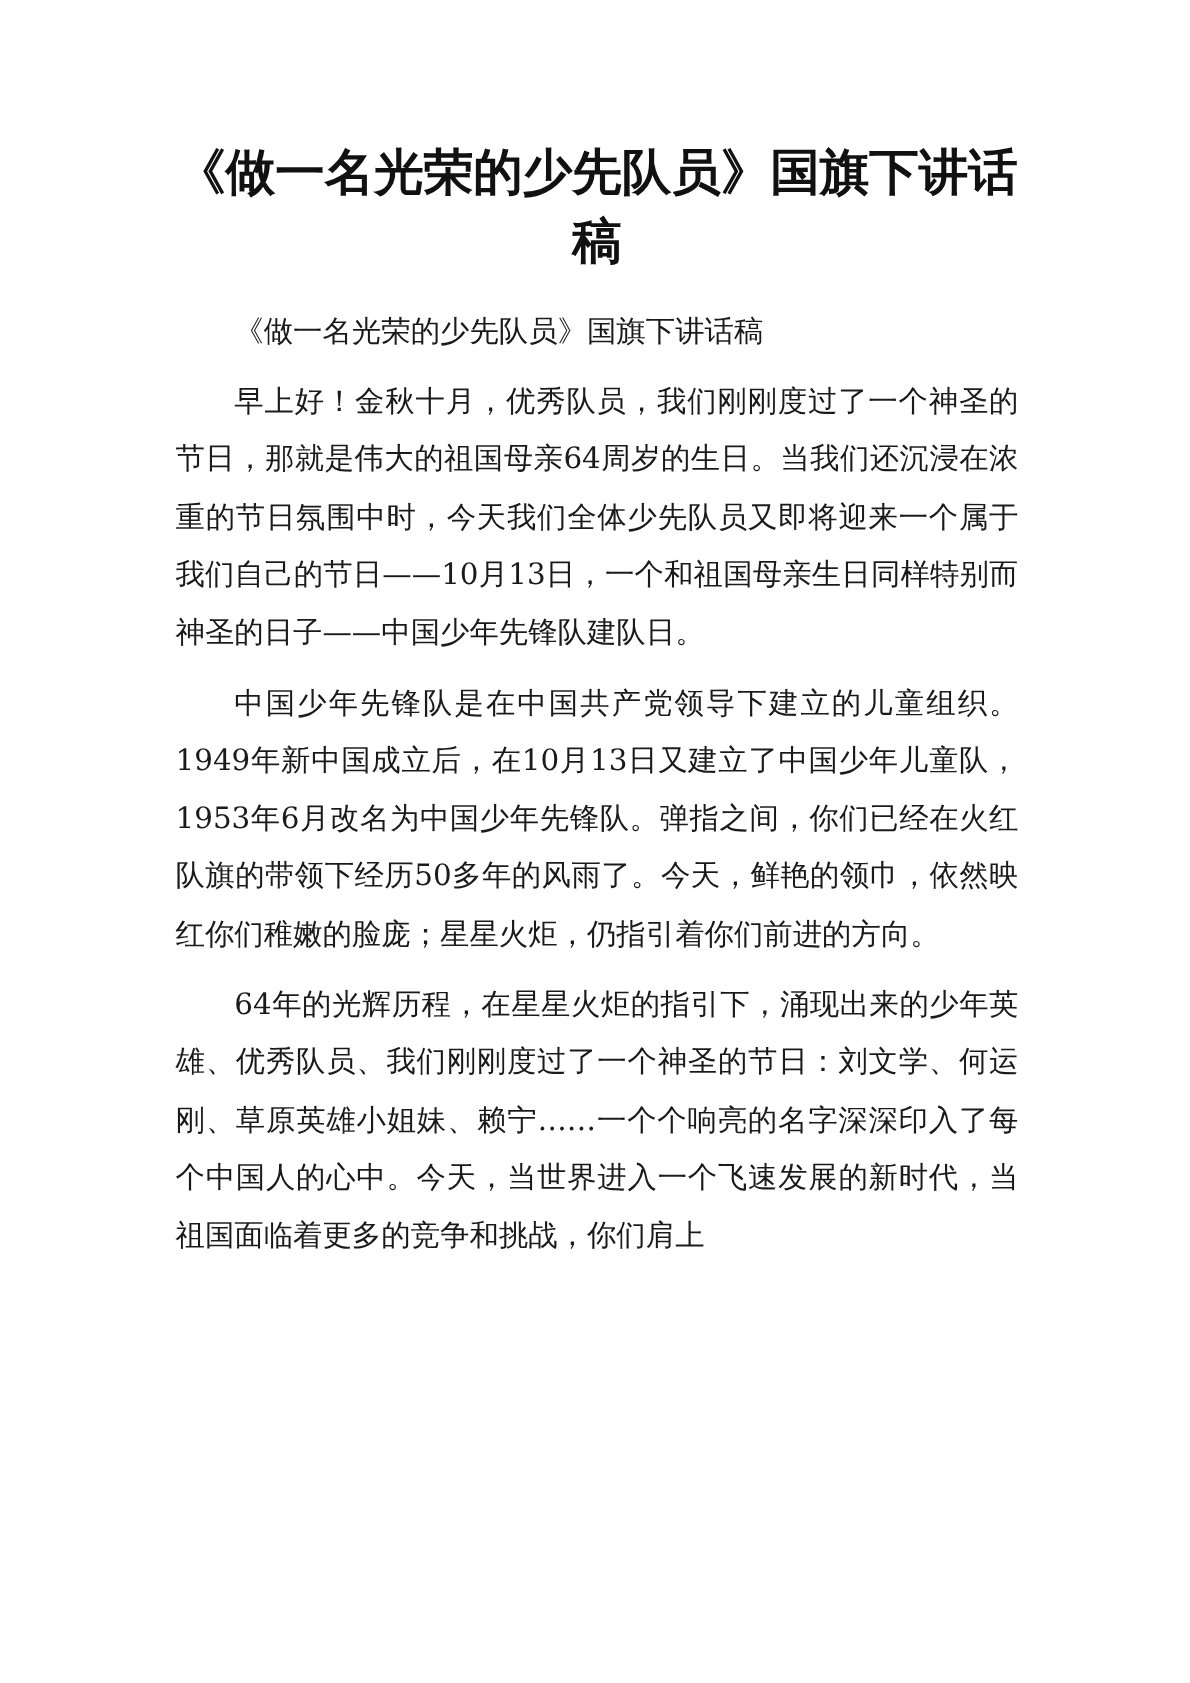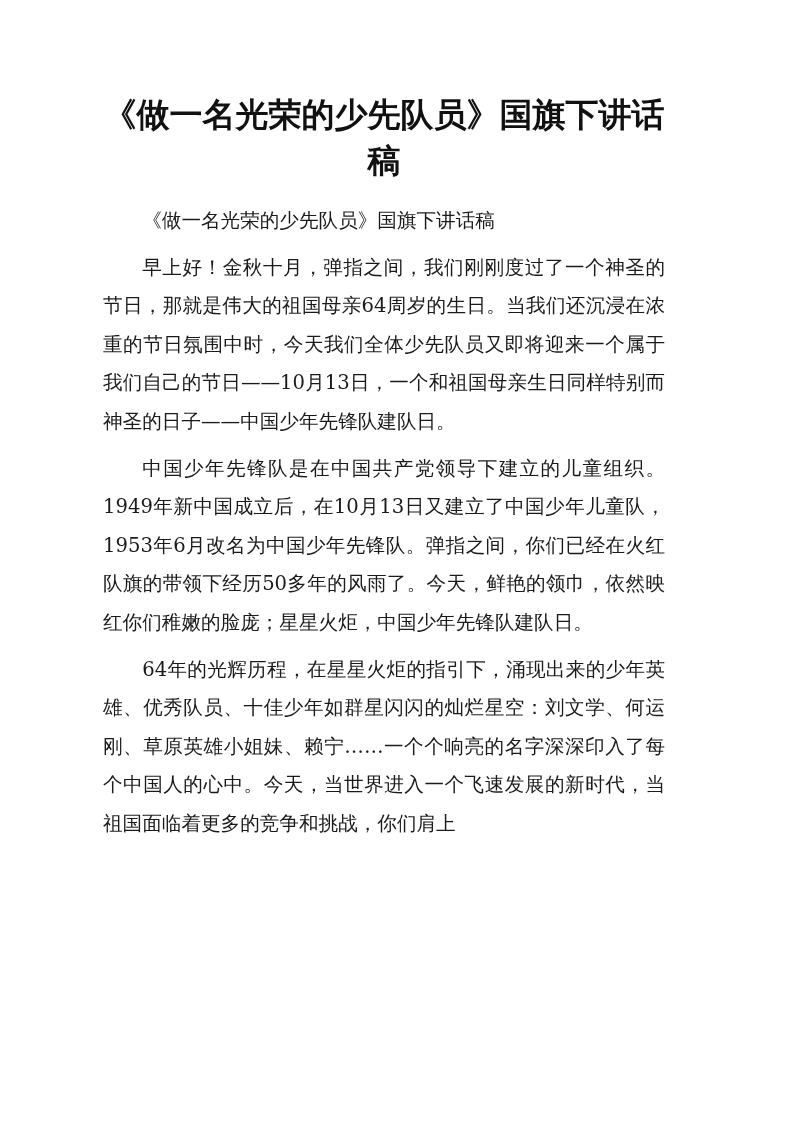--- a/index.html
+++ b/index.html
@@ -10,21 +10,21 @@
   body {
     width: 793px;
     height: 1122px;
     overflow: hidden;
     position: relative;
     font-family: "DejaVu Serif", "Liberation Serif", serif;
     color: #1a1a1a;
   }
   .page {
     position: absolute;
-    left: 103px;
+    left: 117px;
     top: 92px;
     width: 562px;
   }
   .doc-title {
     font-family: "DejaVu Sans", "Liberation Sans", sans-serif;
     font-weight: bold;
     font-size: 33px;
     line-height: 46px;
     text-align: center;
     margin: 0 -10px 0 -10px;
@@ -43,17 +43,17 @@
     text-indent: 2em;
   }
 </style>
 </head>
 <body>
 
 <div class="page">
   <h1 class="doc-title">《做一名光荣的少先队员》国旗下讲话稿</h1>
   <div class="body">
     <p class="para">《做一名光荣的少先队员》国旗下讲话稿</p>
-    <p class="para">早上好！金秋十月，弹指之间，我们刚刚度过了一个神圣的节日，那就是伟大的祖国母亲64周岁的生日。当我们还沉浸在浓重的节日氛围中时，今天我们全体少先队员又即将迎来一个属于我们自己的节日——10月13日，一个和祖国母亲生日同样特别而神圣的日子——中国少年先锋队建队日。</p>
-    <p class="para">中国少年先锋队是在中国共产党领导下建立的儿童组织。1949年新中国成立后，在10月13日又建立了中国少年儿童队，1953年6月改名为中国少年先锋队。弹指之间，你们已经在火红队旗的带领下经历50多年的风雨了。今天，鲜艳的领巾，依然映红你们稚嫩的脸庞；星星火炬，中国少年先锋队建队日。</p>
-    <p class="para">64年的光辉历程，在星星火炬的指引下，涌现出来的少年英雄、优秀队员、十佳少年如群星闪闪的灿烂星空：刘文学、何运刚、草原英雄小姐妹、赖宁……一个个响亮的名字深深印入了每个中国人的心中。今天，当世界进入一个飞速发展的新时代，当祖国面临着更多的竞争和挑战，你们肩上</p>
+    <p class="para">早上好！金秋十月，优秀队员，我们刚刚度过了一个神圣的节日，那就是伟大的祖国母亲64周岁的生日。当我们还沉浸在浓重的节日氛围中时，今天我们全体少先队员又即将迎来一个属于我们自己的节日——10月13日，一个和祖国母亲生日同样特别而神圣的日子——中国少年先锋队建队日。</p>
+    <p class="para">中国少年先锋队是在中国共产党领导下建立的儿童组织。1949年新中国成立后，在10月13日又建立了中国少年儿童队，1953年6月改名为中国少年先锋队。弹指之间，你们已经在火红队旗的带领下经历50多年的风雨了。今天，鲜艳的领巾，依然映红你们稚嫩的脸庞；星星火炬，仍指引着你们前进的方向。</p>
+    <p class="para">64年的光辉历程，在星星火炬的指引下，涌现出来的少年英雄、优秀队员、我们刚刚度过了一个神圣的节日：刘文学、何运刚、草原英雄小姐妹、赖宁……一个个响亮的名字深深印入了每个中国人的心中。今天，当世界进入一个飞速发展的新时代，当祖国面临着更多的竞争和挑战，你们肩上</p>
   </div>
 </div>
 
 </body></html>

